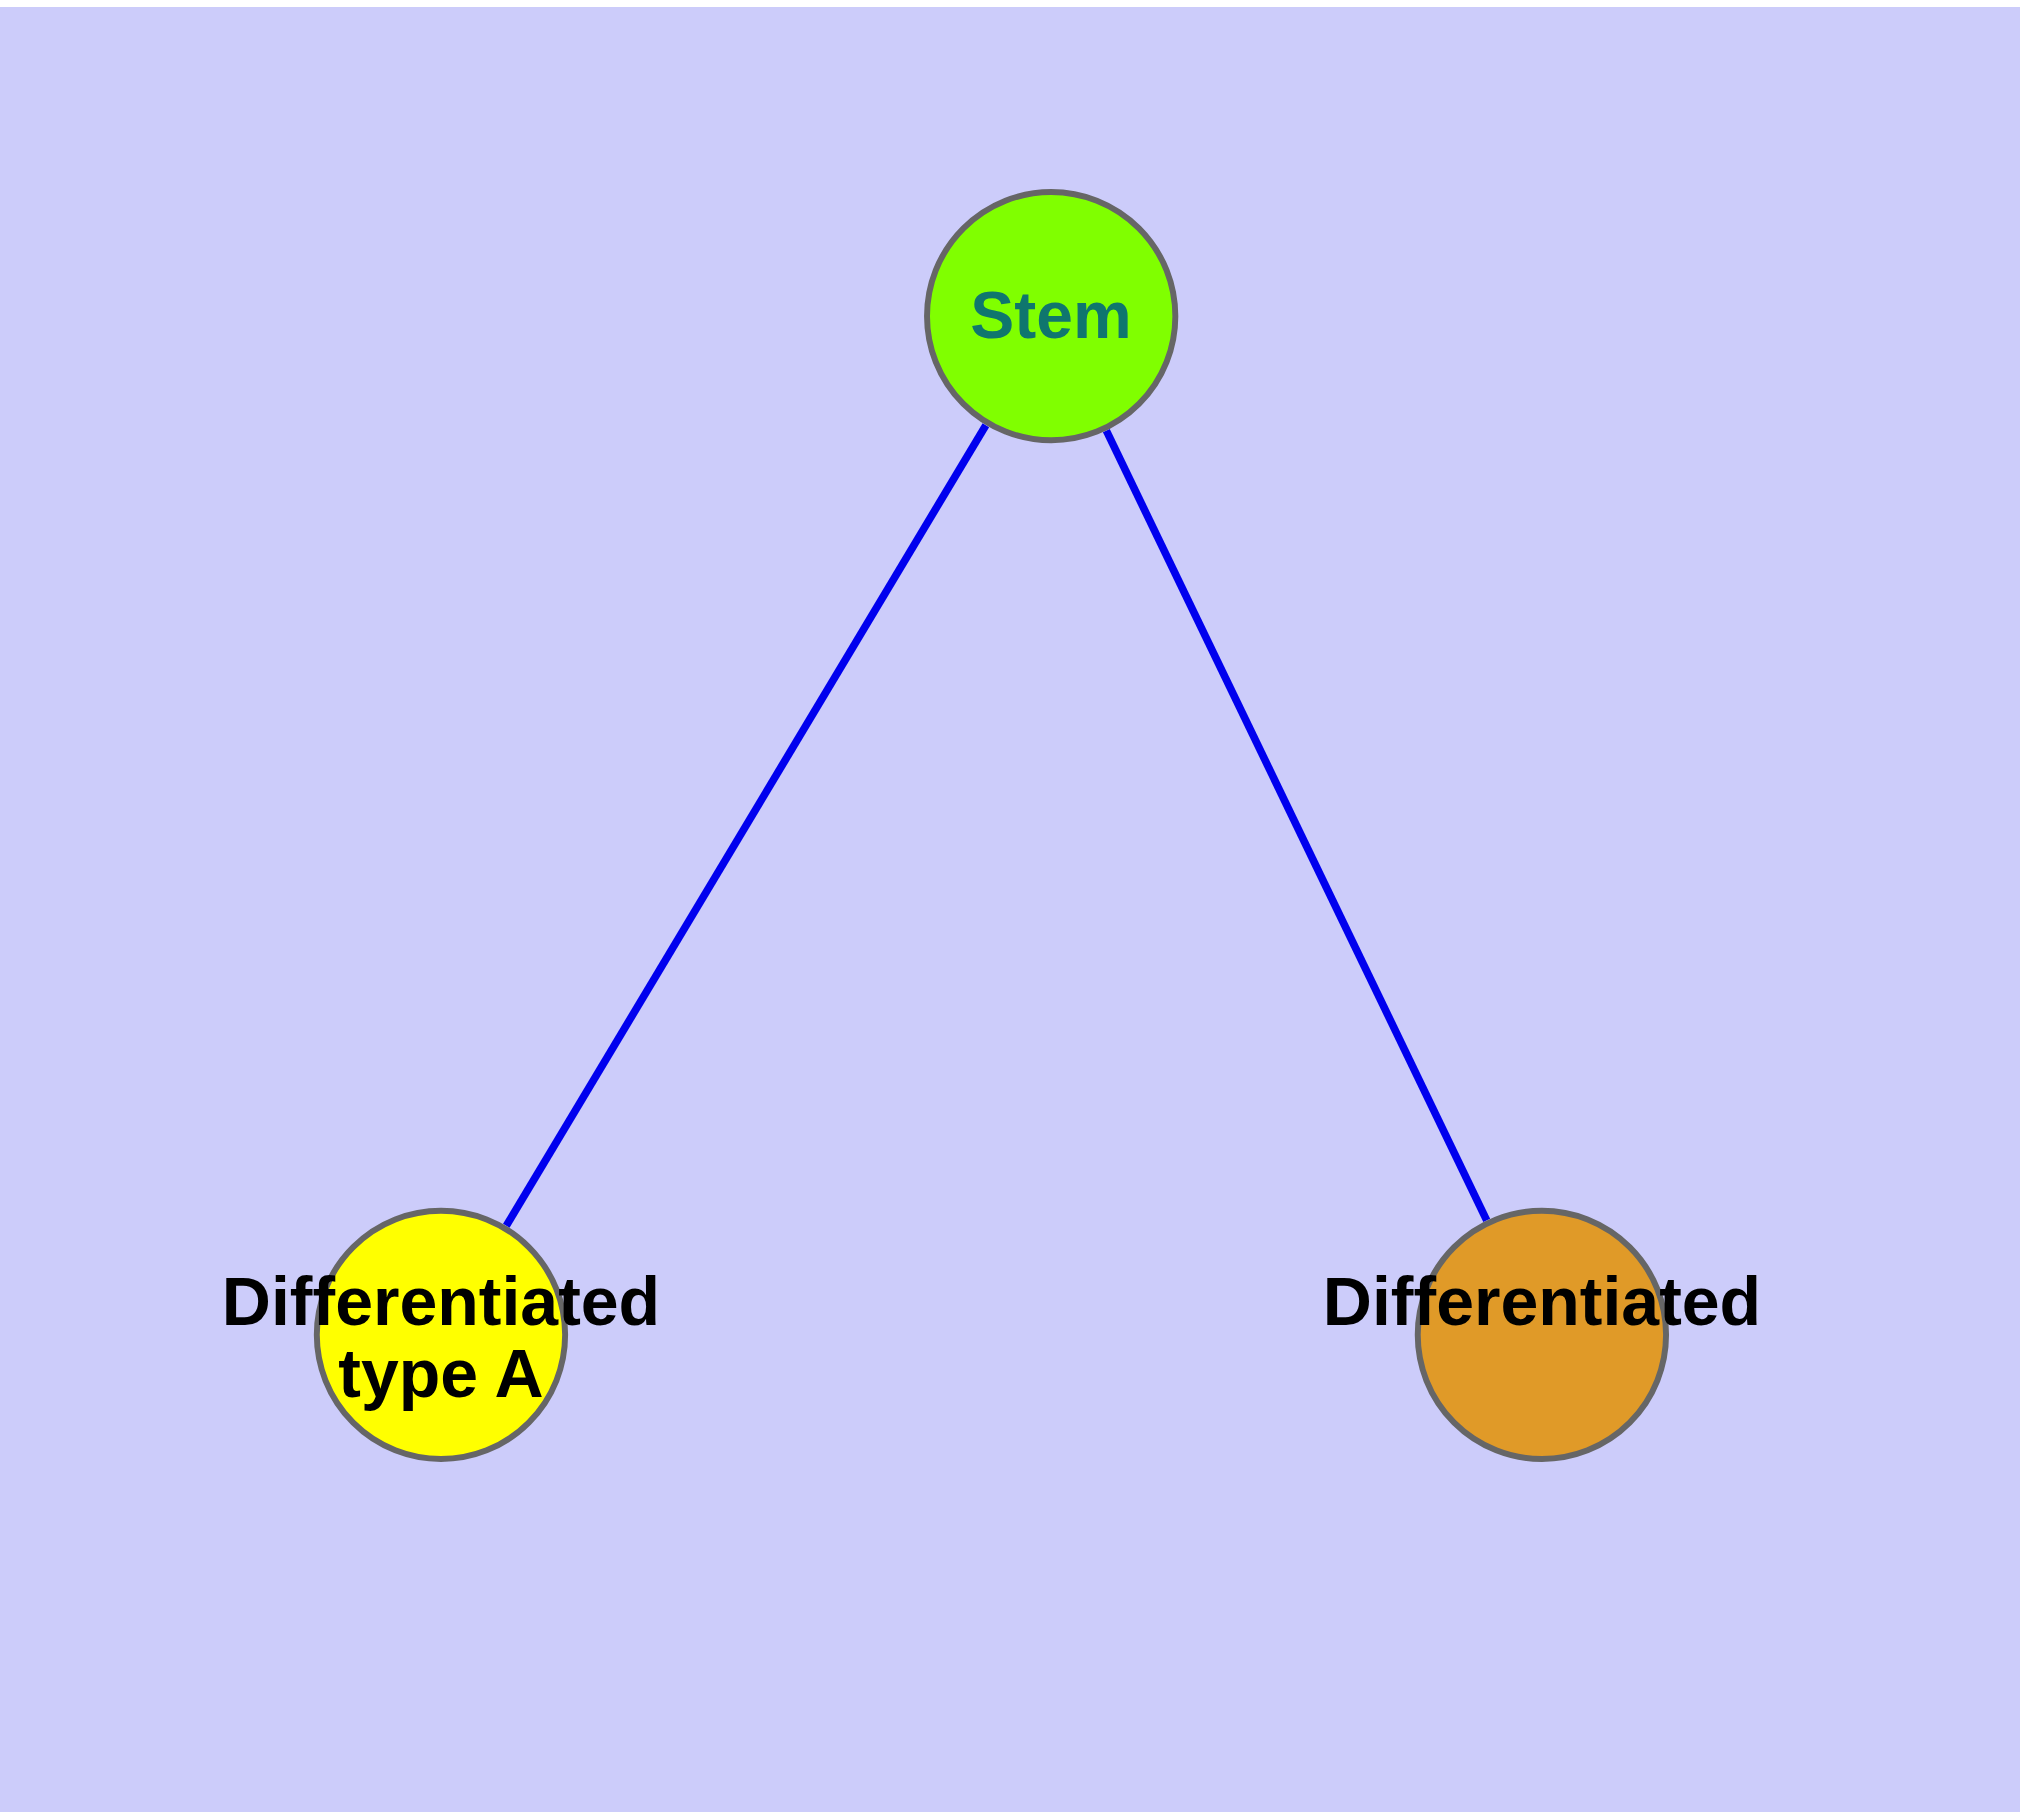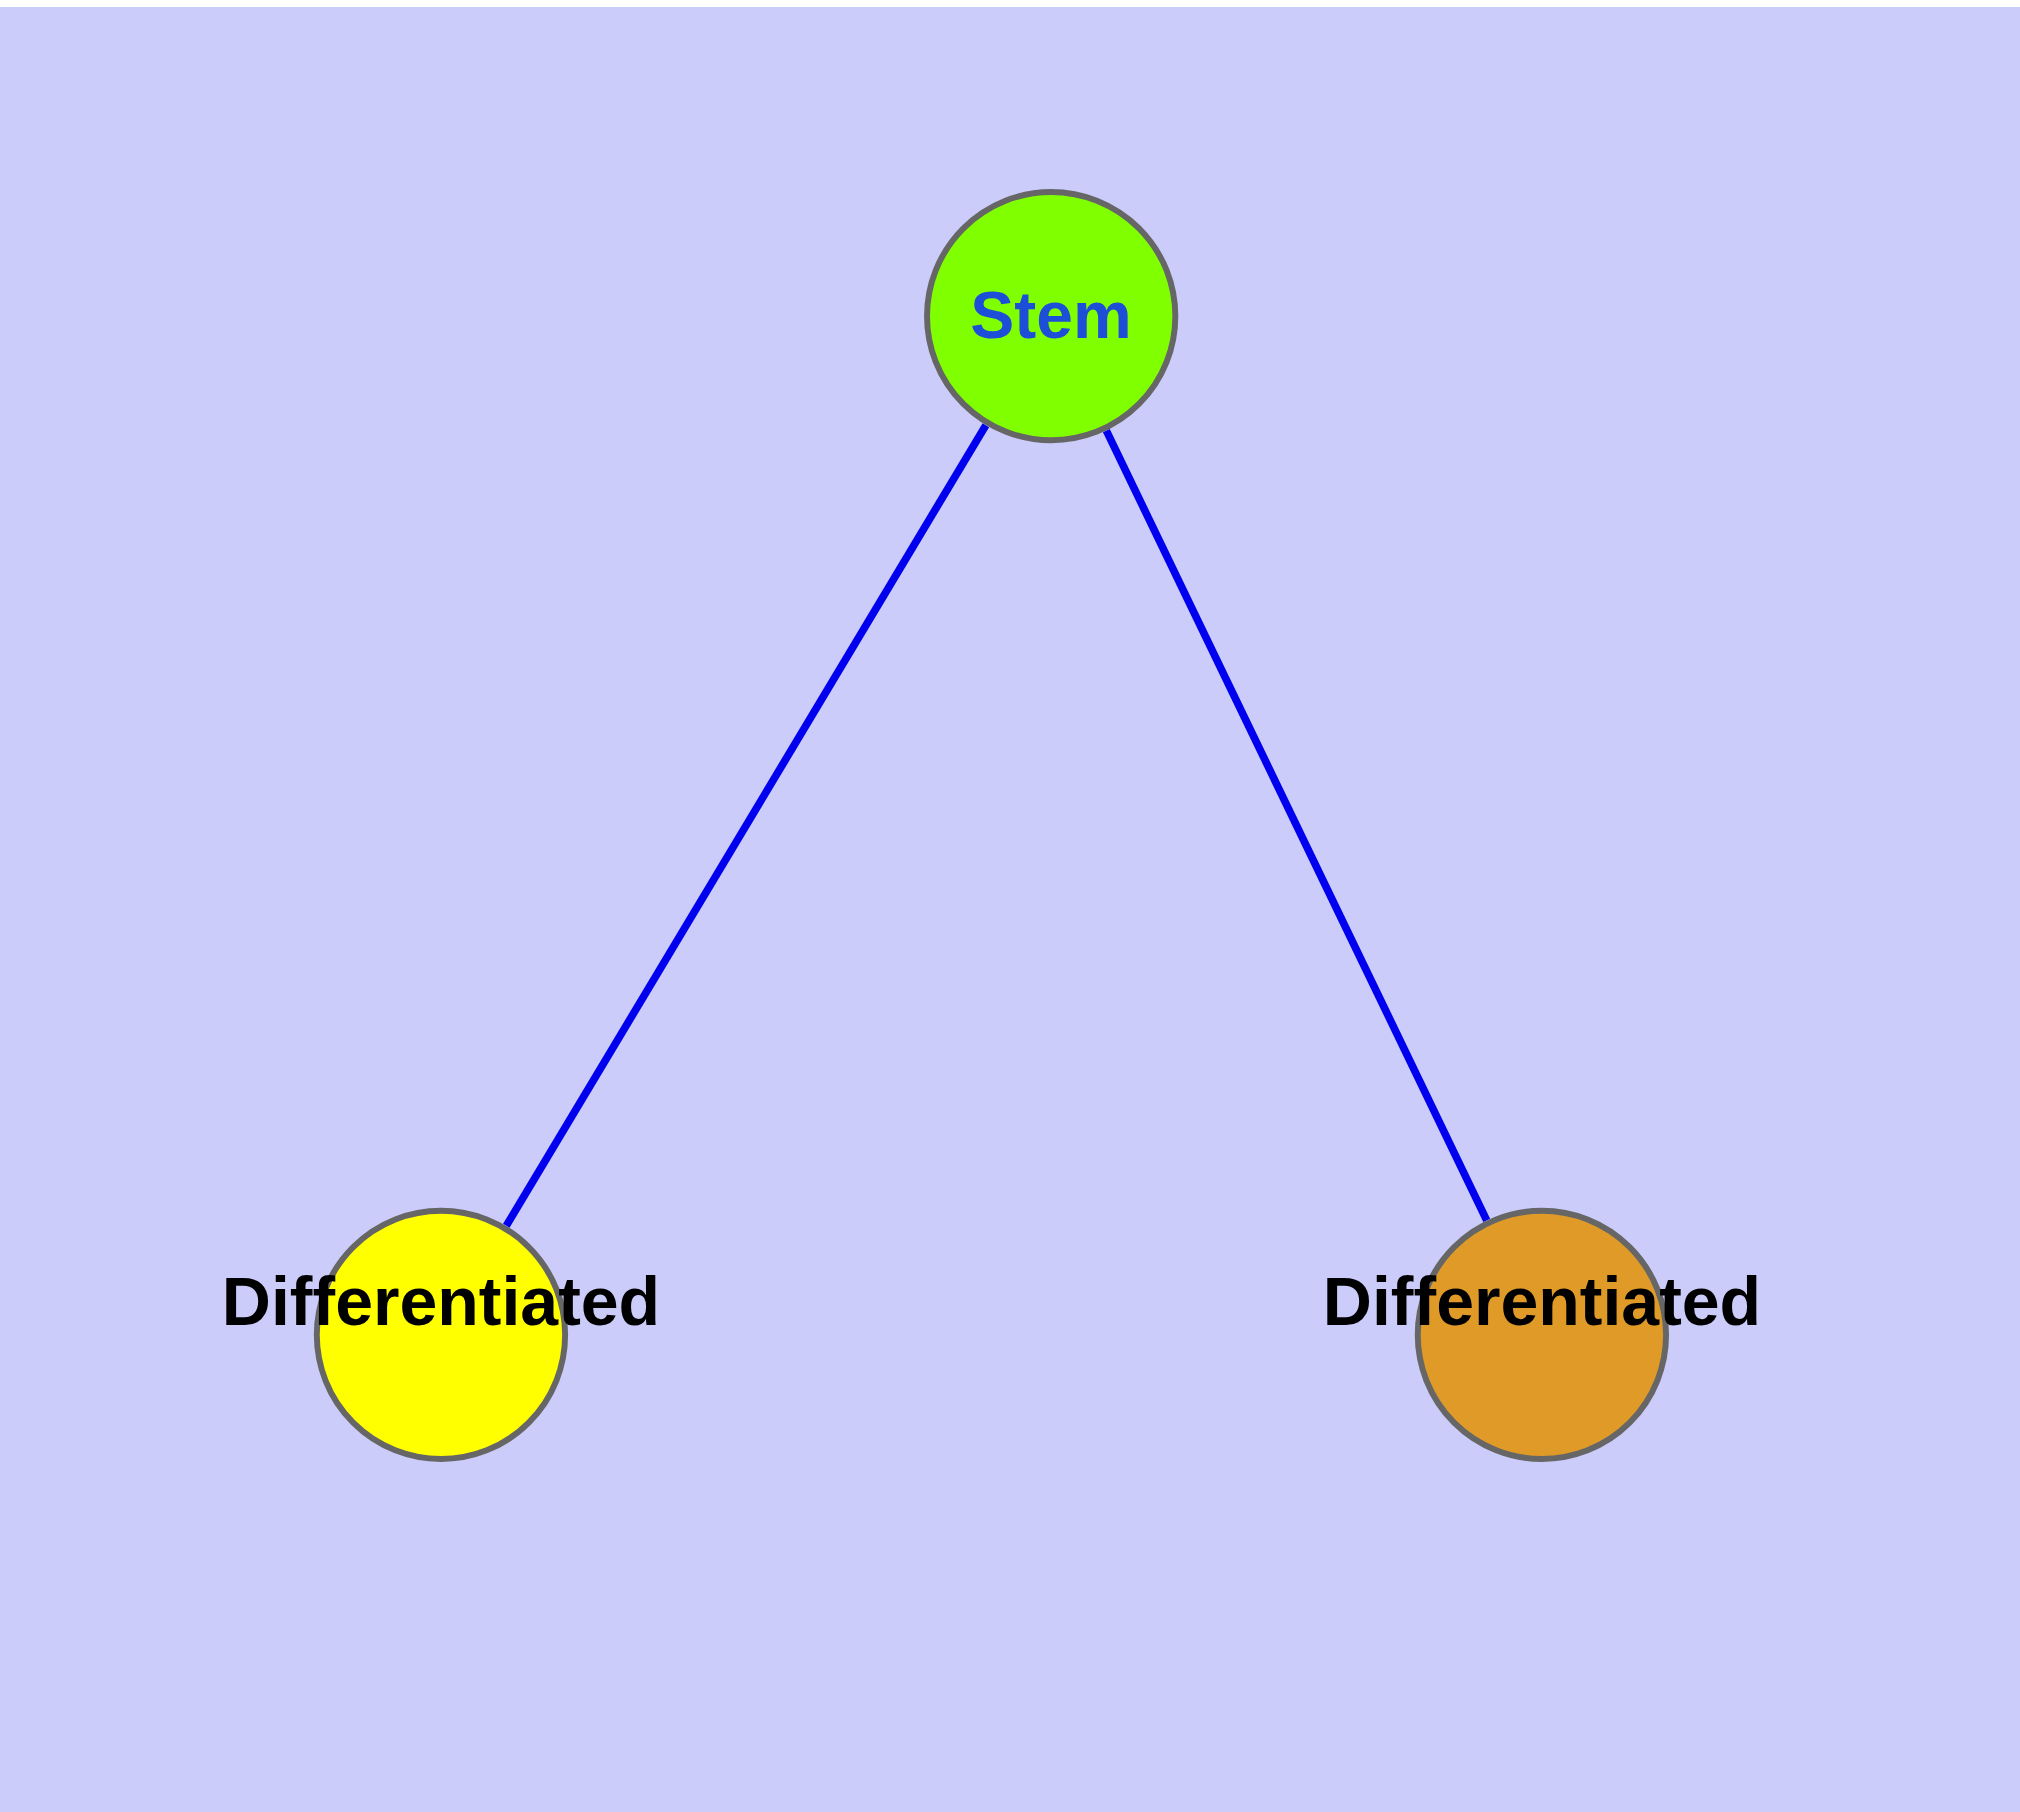--- a/index.html
+++ b/index.html
@@ -61,26 +61,27 @@
       <line x1="1162.920118136808" y1="501.68058055493987" x2="597.079881863192" y2="1446.31941944506" stroke="#0000ee" stroke-width="9" stroke-linecap="butt"></line>
       <line x1="1305.0960043517393" y1="508.13885532088216" x2="1753.9039956482607" y2="1439.8611446791178" stroke="#0000ee" stroke-width="9" stroke-linecap="butt"></line>
     </g>
     <g>
       <circle cx="1240" cy="373" r="146.5" fill="#80ff00" stroke="#666666" stroke-width="7"></circle>
       <circle cx="520" cy="1575" r="146.5" fill="#ffff00" stroke="#666666" stroke-width="7"></circle>
       <circle cx="1819" cy="1575" r="146.5" fill="#e09a28" stroke="#666666" stroke-width="7"></circle>
     </g>
   </svg>
 
-  <div class="node-label root" style="left: 627px; top: 281px; width: 848px; color: #1d4ed8;">
+  <div class="node-label root" style="left: 627px; top: 281px; width: 848px; color: #0f766e;">
     <span>Stem</span>
   </div>
 
   <div class="node-label leaf" style="left: 17px; top: 1265px; width: 848px; color: rgb(0, 0, 0);">
     <div>Differentiated</div>
+    <div>type A</div>
   </div>
 
   <div class="node-label leaf" style="left: 1118px; top: 1265px; width: 848px; color: rgb(0, 0, 0);">
     <div>Differentiated</div>
   </div>
 
 </div>
 
 
 </body></html>

